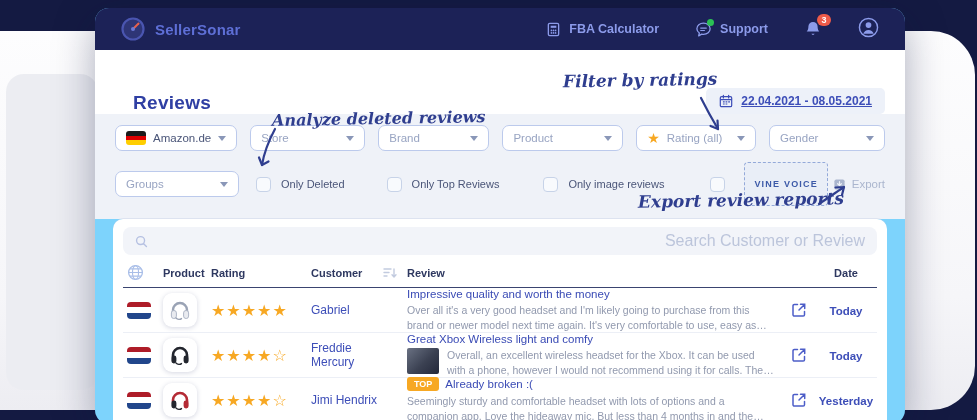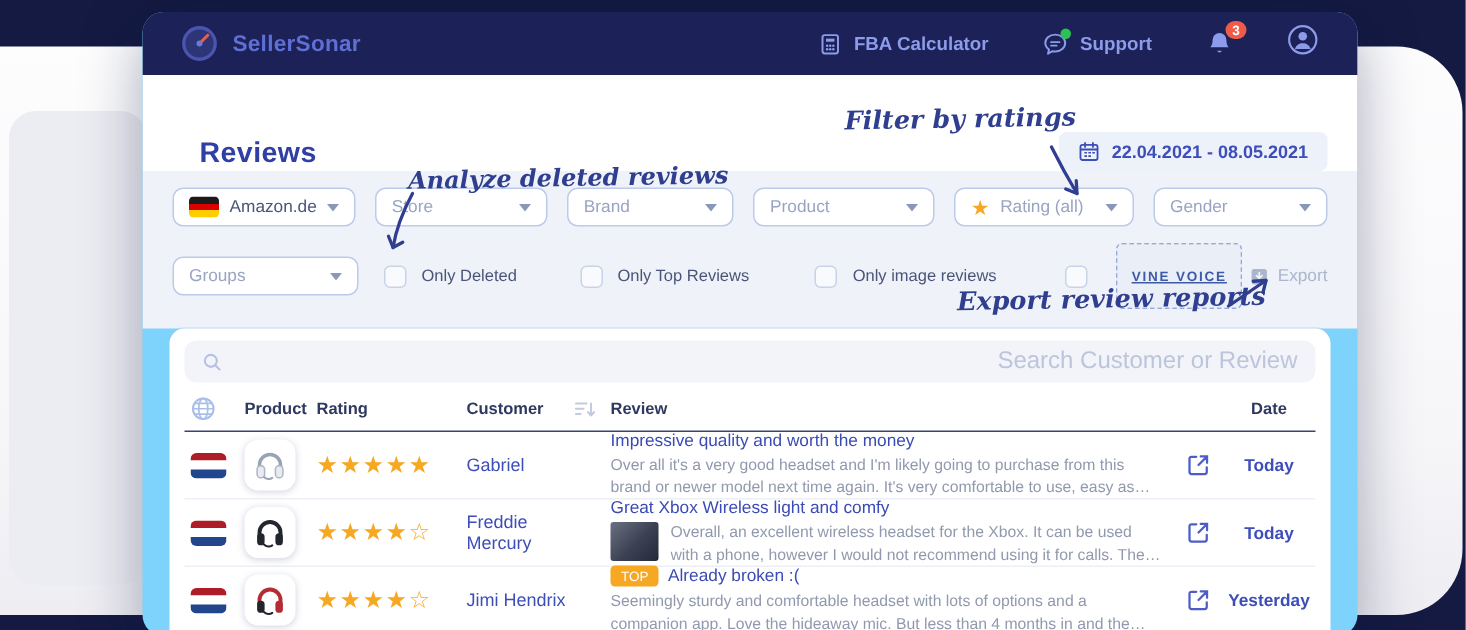--- a/index.html
+++ b/index.html
@@ -30,21 +30,21 @@
   .green-dot { position:absolute; top:-2px; right:-2px; width:7px; height:7px;
                background:#2BC155; border-radius:50%; }
   .bell-badge { position:absolute; top:-6px; right:-9px; background:#EE5B49; color:#fff;
                 font-size:9px; font-weight:bold; padding:1px 4.5px; border-radius:8px; }
 
   
   .header-band { position:relative; height:64px; padding:14px 20px 0 38px;
                  display:flex; justify-content:space-between; align-items:flex-end; background:#fff; }
   .page-title { margin-top:10px; font-size:19px; font-weight:800; color:#2F3FA3; letter-spacing:.3px; }
   .date-pill { margin-top:9px; display:flex; align-items:center; gap:8px; background:#EDF1F9;
-               border-radius:5px; padding:6px 13px; color:#3D4EB8; font-size:12px; font-weight:bold; cursor:pointer; }
+               border-radius:5px; padding:6px 13px; color:#3D4EB8; font-size:12px; font-weight:bold; cursor:pointer;text-decoration:underline; }
 
   
   .annot { position:absolute; font-family:"DejaVu Serif", serif; font-style:italic; font-weight:bold;
            color:#2F3E8F; z-index:30; white-space:nowrap; }
   .annot-filter  { left:468px; top:62px;  font-size:17px; transform:rotate(-1deg); }
   .annot-analyze { left:177px; top:101px; font-size:16px; transform:rotate(-1deg); }
   .annot-export  { left:543px; top:182px; font-size:17px; transform:rotate(-1deg); }
   .annot-arrow { position:absolute; z-index:30; }
 
   
@@ -60,21 +60,21 @@
   .flag-de { width:20px; height:14px; border-radius:3px; overflow:hidden; flex:none;
              display:flex; flex-direction:column; }
   .flag-de i { flex:1; } .de1{background:#1b1b1b;} .de2{background:#DD0000;} .de3{background:#FFCE00;}
   .star-ico { color:#F7A823; font-size:14px; }
 
   .filter-row2 { display:flex; align-items:center; margin-top:11px; }
   .cbx-group { display:flex; align-items:center; gap:10px; cursor:pointer; }
   .checkbox { width:15px; height:15px; border:1px solid #C7D3E8; border-radius:4px; background:#F8FAFD; flex:none; }
   .cbx-label { font-size:11px; color:#4A5578; }
   .vine-badge { margin-left:9px; padding:16px 9px; border:1px dashed #93A9D9; border-radius:4px;
-                background:#E9EEF7; color:#3D5AA8; font-size:9px; font-weight:bold; letter-spacing:1.2px;text-decoration:underline; }
+                background:#E9EEF7; color:#3D5AA8; font-size:9px; font-weight:bold; letter-spacing:1.2px; }
   .export-btn { margin-left:auto; display:flex; align-items:center; gap:6px; color:#ABB6CE;
                 font-size:11.5px; cursor:pointer; }
 
   
   .table-card { margin:0 18px; background:#fff; border-radius:10px 10px 0 0; padding:8px 10px 0;
                 height:208px; box-shadow:0 -1px 0 rgba(190,200,225,.35); }
   .search-bar { height:28px; background:#F2F4F9; border-radius:8px; display:flex; align-items:center;
                 padding:0 12px; gap:8px; }
   .search-input { flex:1; border:none; outline:none; background:transparent; text-align:right;
                   font-size:16px; color:#5A6488; font-family:"Liberation Sans", sans-serif; }
@@ -92,21 +92,21 @@
   .col-date { width:62px; flex:none; text-align:center; }
 
   .flag-nl { width:24px; height:17px; border-radius:4px; overflow:hidden; display:flex; flex-direction:column; }
   .flag-nl i { flex:1; } .nl1{background:#AE1C28;} .nl2{background:#fff;} .nl3{background:#21468B;}
   .prod-thumb { width:34px; height:34px; border-radius:9px; background:#fff;
                 box-shadow:0 1px 5px rgba(60,70,120,.22); display:flex; align-items:center; justify-content:center; }
   .stars .star { font-size:16px; color:#F7A823; letter-spacing:1px; }
   .cust-name { font-size:12px; color:#3D4EB8; }
   .rev-title-row { display:flex; align-items:center; gap:6px; }
   .rev-title { font-size:11.5px; font-weight:normal; color:#3A4BB5; white-space:nowrap; overflow:hidden; }
-  .top-badge { background:#F7A823; color:#fff; font-size:9px; font-weight:normal; padding:2px 7px;
+  .top-badge { background:#F7A823; color:#fff; font-size:9px; font-weight:bold; padding:2px 7px;
                border-radius:3px; flex:none; }
   .rev-body-wrap { display:flex; gap:8px; margin-top:3px; }
   .rev-img { width:32px; height:26px; flex:none; border-radius:2px;
              background:linear-gradient(135deg,#6a7183,#3b4152 55%,#23283a); }
   .rev-body { font-size:10.5px; line-height:1.42; color:#9199AE;
               display:-webkit-box; -webkit-line-clamp:2; -webkit-box-orient:vertical; overflow:hidden; }
   .date-val { font-size:11.5px; font-weight:bold; color:#3D4EB8; }
 </style>
 </head>
 <body>

